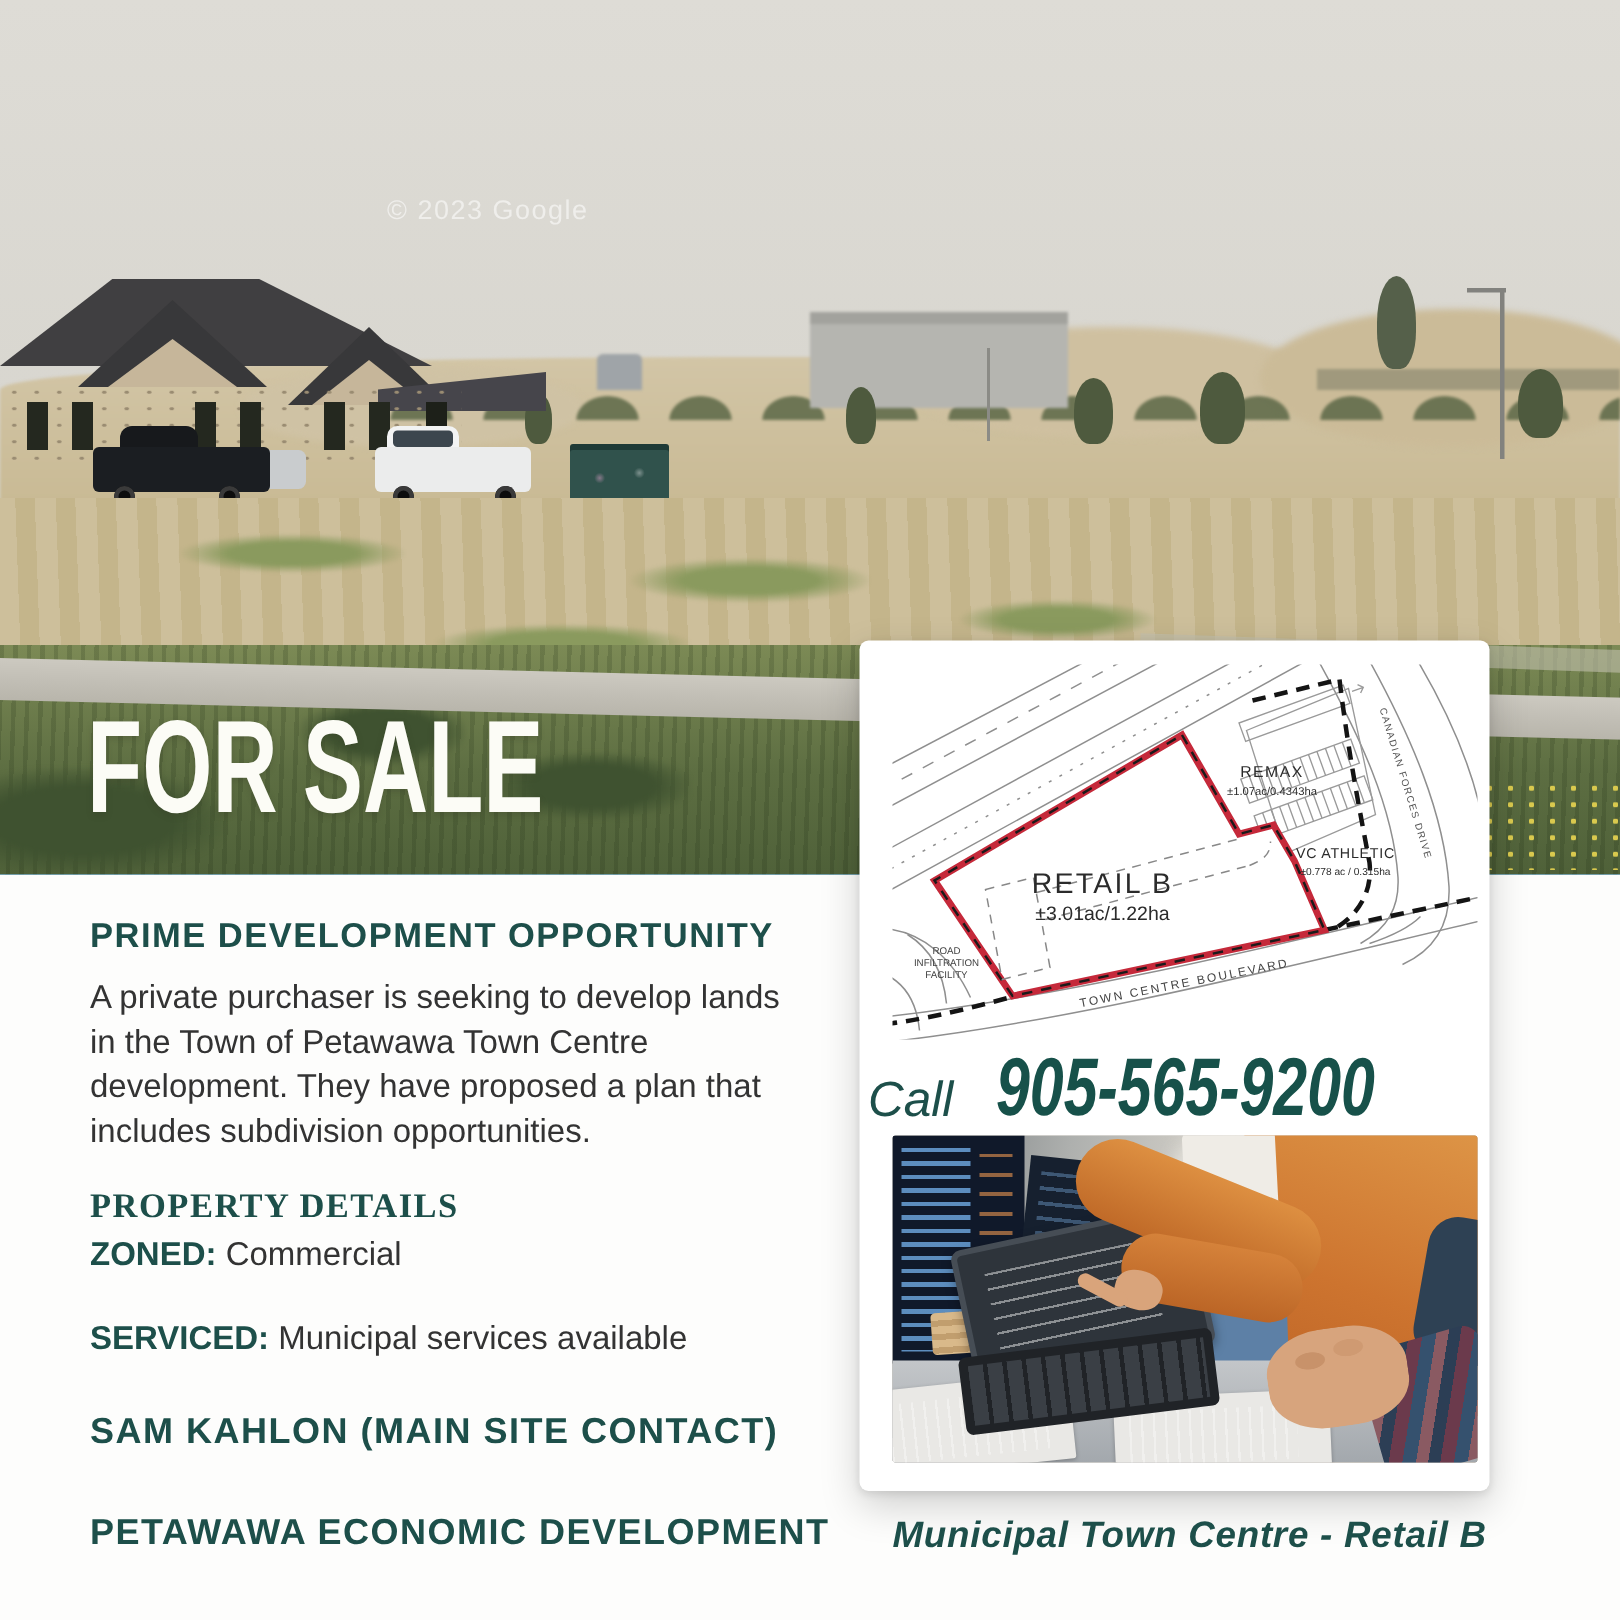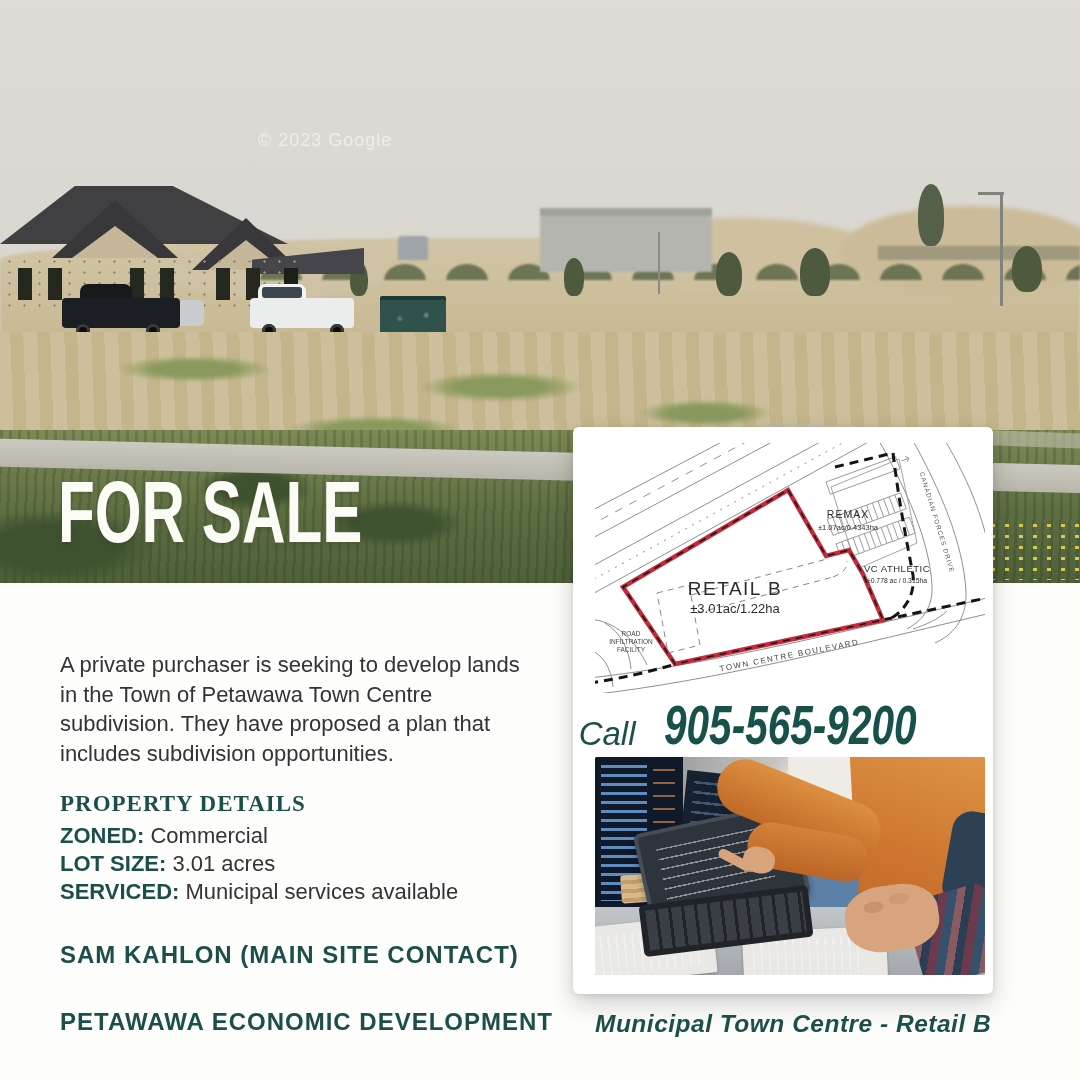--- a/index.html
+++ b/index.html
@@ -234,29 +234,29 @@
     <div class="abs shrub sh3"></div>
     <div class="abs shrub sh4"></div>
     <div class="abs path2"></div>
     <div class="abs path1"></div>
     <div class="abs flowers fl1"></div>
     <div class="abs flowers fl2"></div>
 
     <div class="abs forsale">FOR SALE</div>
   </div>
 
+  <div class="abs h-teal heading1">PRIME DEVELOPMENT OPPORTUNITY</div>
   <div class="abs para">
     <div>A private purchaser is seeking to develop lands</div>
     <div>in the Town of Petawawa Town Centre</div>
-    <div>subdivision. They have proposed a plan that</div>
+    <div>development. They have proposed a plan that</div>
     <div>includes subdivision opportunities.</div>
   </div>
   <div class="abs h-teal heading2">PROPERTY DETAILS</div>
   <div class="abs detail d1"><b>ZONED:</b><span> Commercial</span></div>
-  <div class="abs detail d2"><b>LOT SIZE:</b><span> 3.01 acres</span></div>
   <div class="abs detail d3"><b>SERVICED:</b><span> Municipal services available</span></div>
   <div class="abs h-teal heading3">SAM KAHLON (MAIN SITE CONTACT)</div>
   <div class="abs h-teal heading4">PETAWAWA ECONOMIC DEVELOPMENT</div>
 
   <div class="abs card">
 
     <svg class="abs siteplan" viewBox="0 0 390 250" font-family="Liberation Sans, sans-serif">
       <rect x="0" y="0" width="390" height="250" fill="#ffffff"></rect>
 
       <g stroke="#8f8f8f" stroke-width="1" fill="none">

